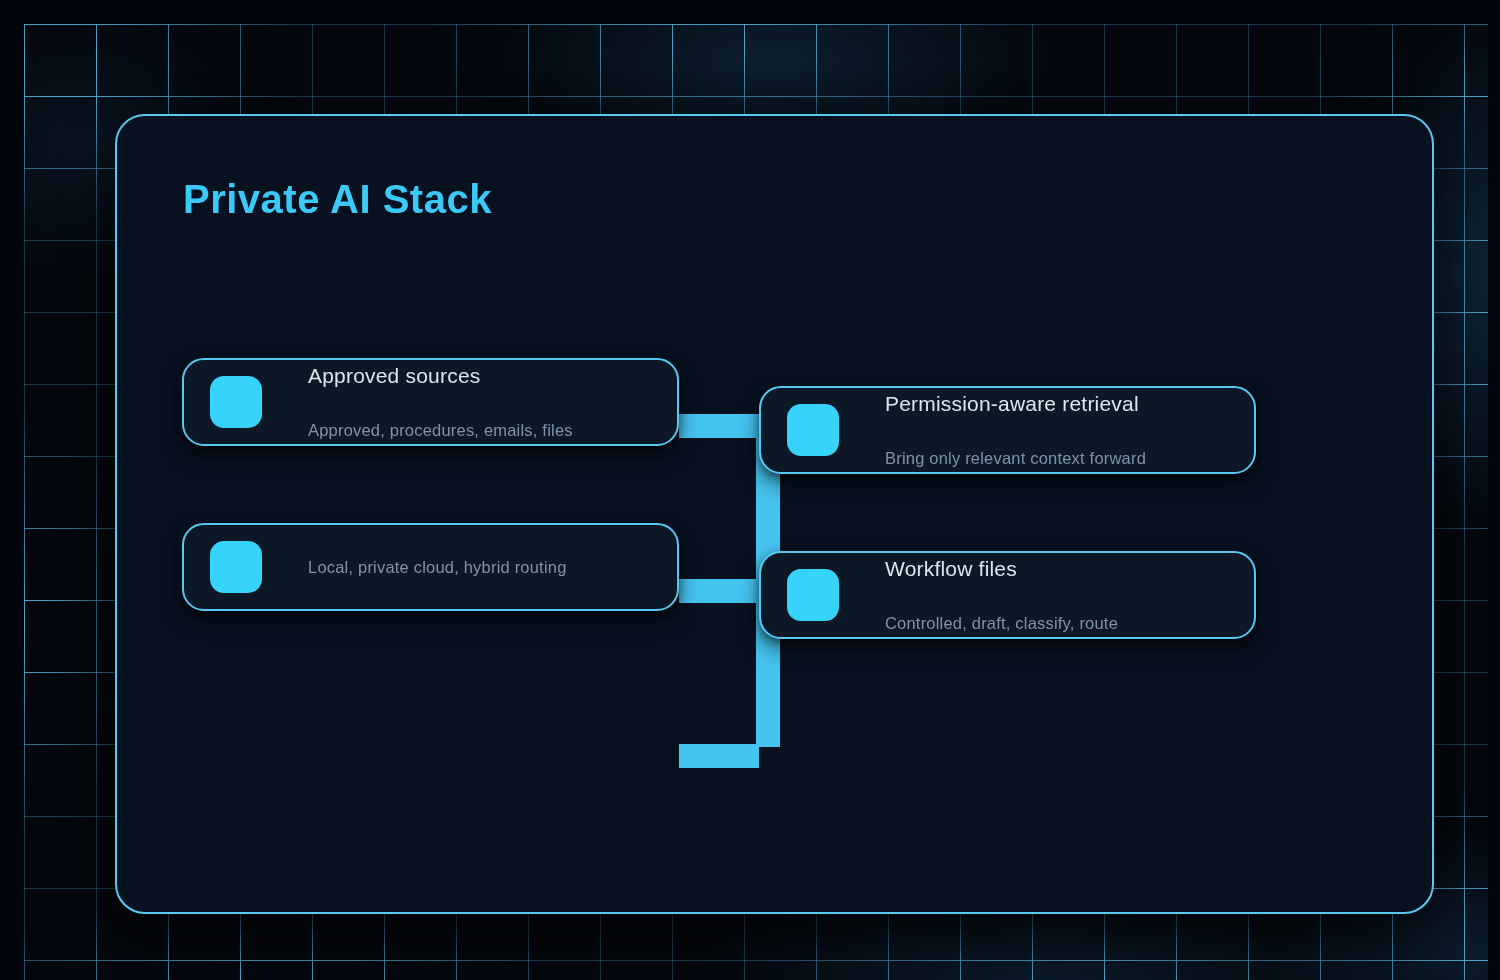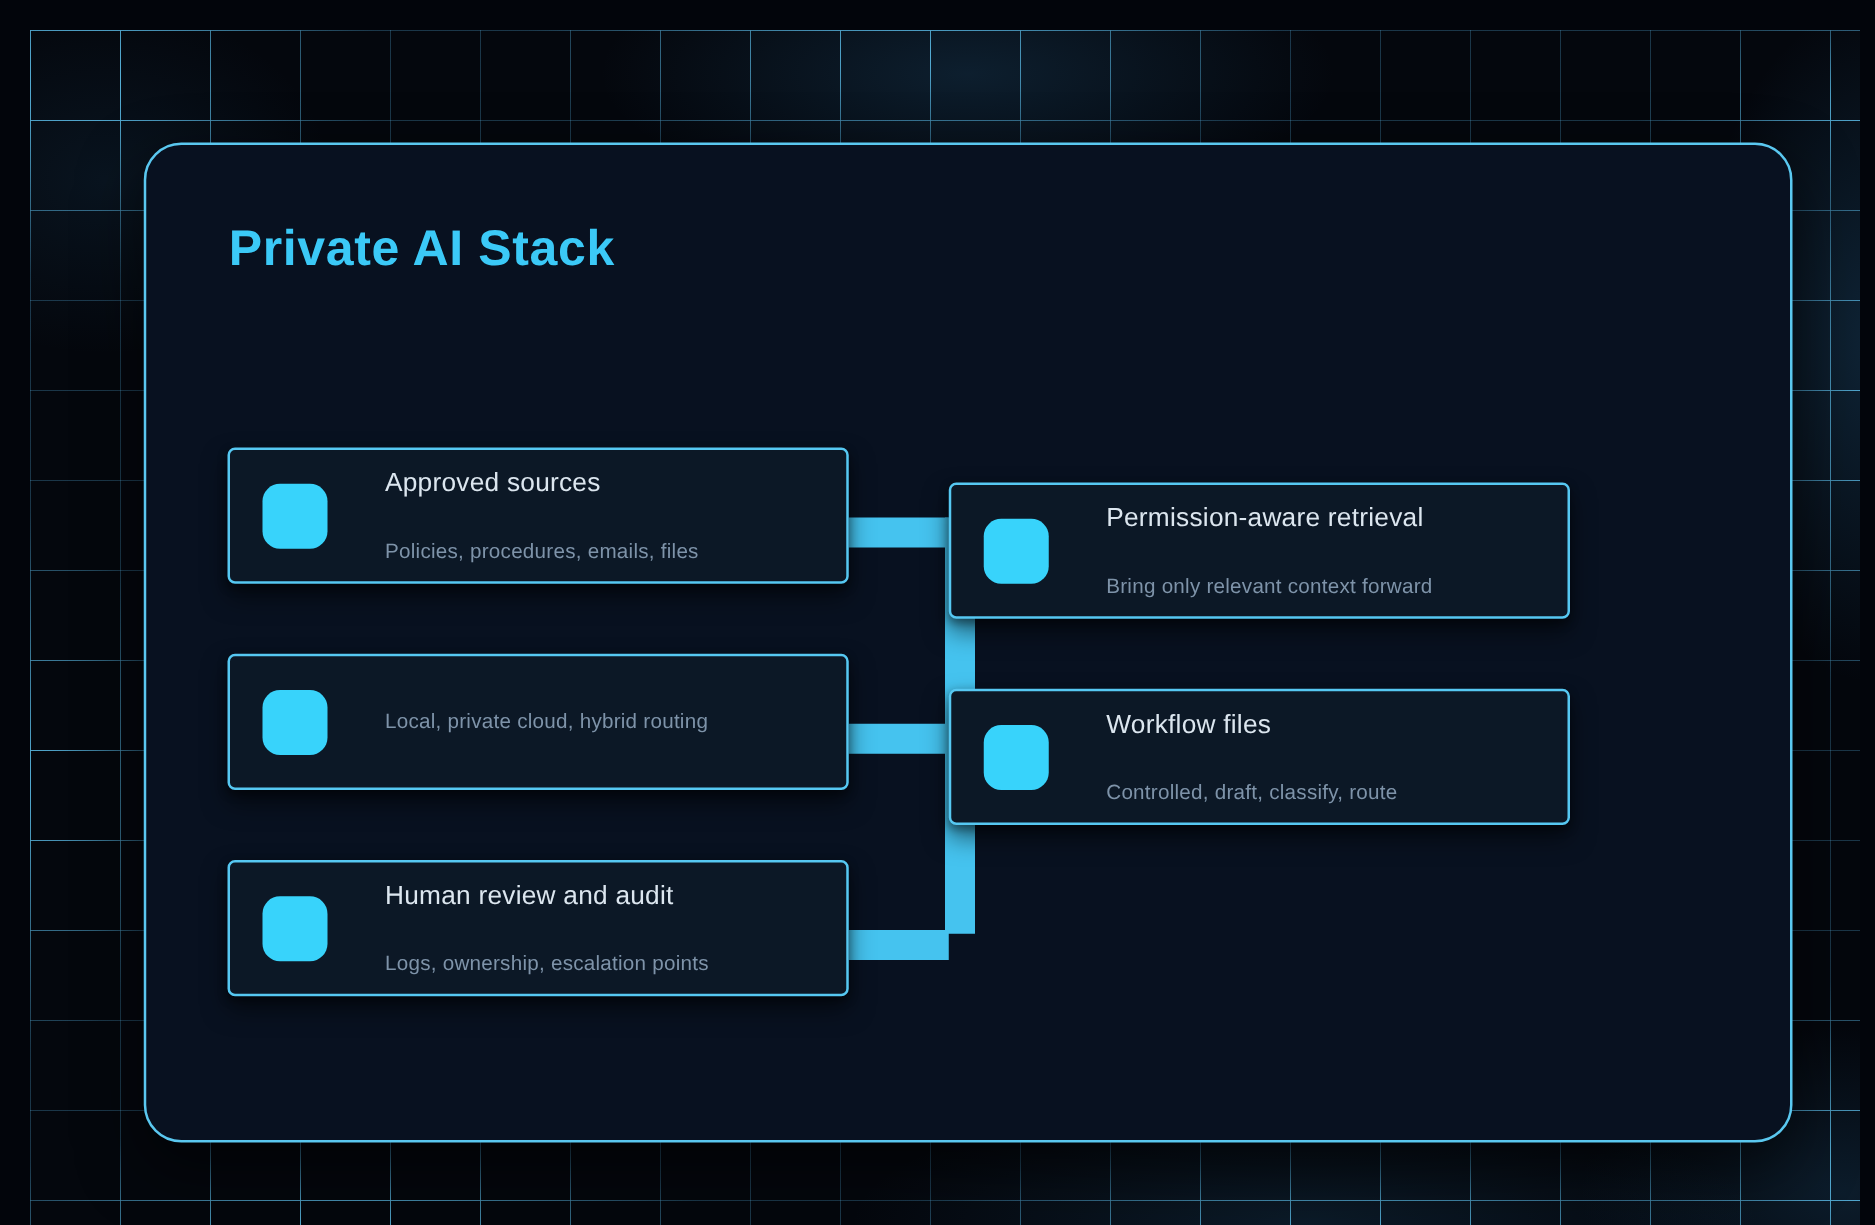--- a/index.html
+++ b/index.html
@@ -72,25 +72,25 @@
     color: var(--accent, #3bc9f7);
     letter-spacing:.5px;
   }
   .panel-subtitle{
     position:absolute; left:55px; top:113px;
     font-size:19px; color: var(--muted-text, #8496ab);
     letter-spacing:.2px;
   }
 
   .card{
-    position:absolute; width:497px; height:109px;
+    position:absolute; width:497px; height:88px;
     display:flex; align-items:center; gap:22px; padding:0 26px;
     background: var(--card-bg, #0c1826);
     border:2px solid var(--card-border, #56c8f2);
-    border-radius:6px;
+    border-radius:22px;
     box-shadow: 0 10px 20px rgba(0,0,0,.5), 0 3px 8px rgba(0,0,0,.4);
   }
   .col-left  { left:65px;  }
   .col-right { left:642px;margin-top:28px; }
   .row-1 { top:242px; }
   .row-2 { top:407px; }
   .row-3 { top:572px; }
 
   .card-icon{
     flex:none; width:52px; height:52px; border-radius:14px;
@@ -126,38 +126,31 @@
 
     <div class="connector conn-h1"></div>
     <div class="connector conn-h2"></div>
     <div class="connector conn-h3"></div>
     <div class="connector conn-v"></div>
 
     <div class="card col-left row-1">
       <div class="card-icon"></div>
       <div class="card-text">
         <div class="card-title">Approved sources</div>
-        <div class="card-subtitle">Policies, procedures, emails, files</div>
+        <div class="card-subtitle">Approved, procedures, emails, files</div>
       </div>
     </div>
 
     <div class="card col-left row-2">
       <div class="card-icon"></div>
       <div class="card-text">
         <div class="card-subtitle">Local, private cloud, hybrid routing</div>
       </div>
     </div>
 
-    <div class="card col-left row-3">
-      <div class="card-icon"></div>
-      <div class="card-text">
-        <div class="card-title">Human review and audit</div>
-        <div class="card-subtitle">Logs, ownership, escalation points</div>
-      </div>
-    </div>
 
     <div class="card col-right row-1">
       <div class="card-icon"></div>
       <div class="card-text">
         <div class="card-title">Permission-aware retrieval</div>
         <div class="card-subtitle">Bring only relevant context forward</div>
       </div>
     </div>
 
     <div class="card col-right row-2">

